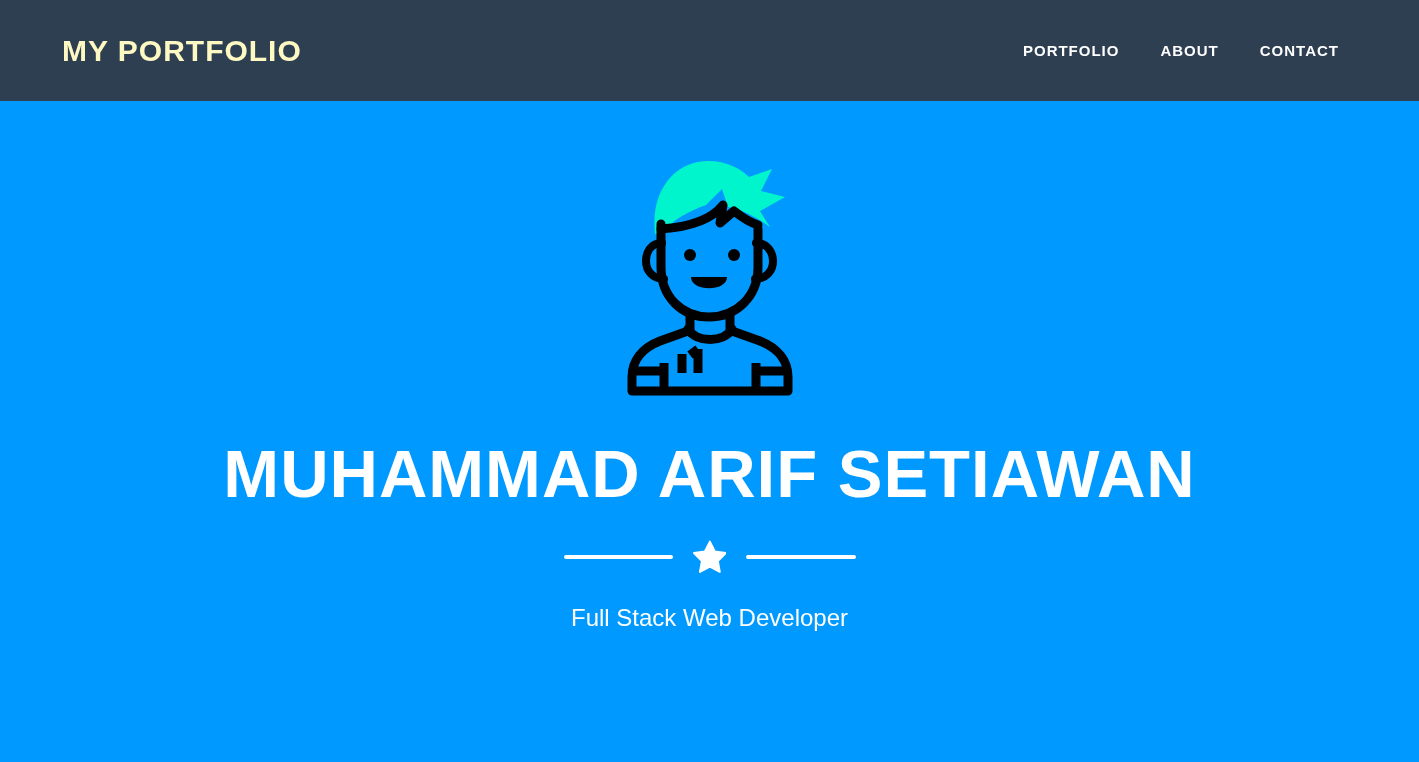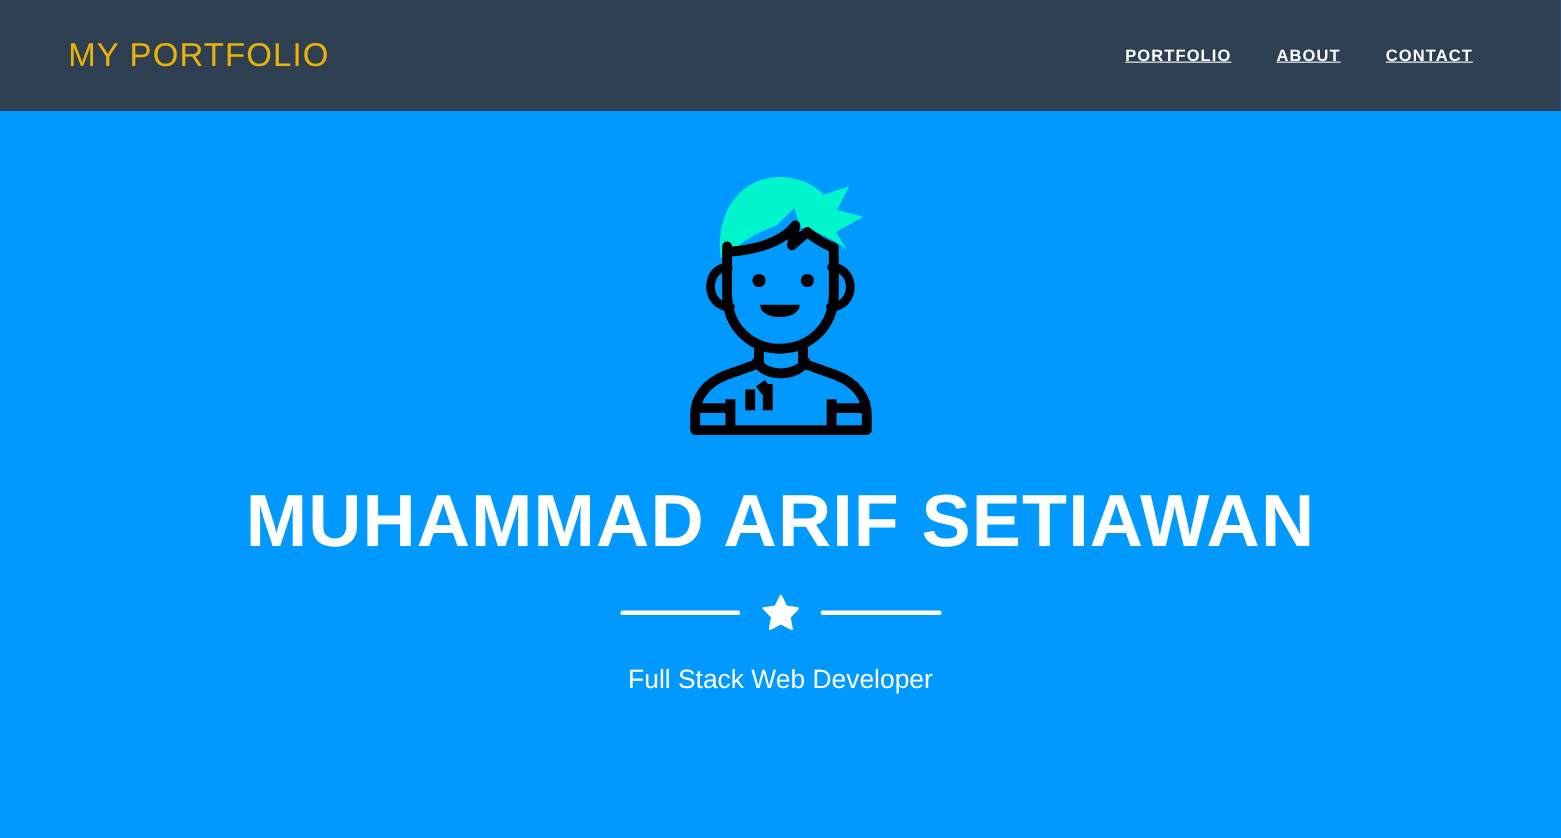--- a/index.html
+++ b/index.html
@@ -13,23 +13,23 @@
   
   .navbar {
     height:101px;
     background:#2e3f52;
     display:flex;
     align-items:center;
     justify-content:space-between;
     padding:0 80px 0 62px;
   }
   .brand {
-    color:#eab308;
+    color:#fef9c3;
     font-size:30px;
-    font-weight:normal;
+    font-weight:bold;
     letter-spacing:1.0px;
     text-transform:uppercase;
     line-height:1;
     white-space:nowrap;
     cursor:pointer;
   }
   .nav-links {
     display:flex;
     align-items:center;
     gap:41px;
@@ -37,21 +37,20 @@
   }
   .nav-link {
     color:#ffffff;
     font-size:15px;
     font-weight:bold;
     letter-spacing:1.0px;
     text-transform:uppercase;
     line-height:1;
     white-space:nowrap;
     cursor:pointer;
-    text-decoration:underline;
   }
 
   
   .hero {
     height:661px;
     background:#0099ff;
     display:flex;
     flex-direction:column;
     align-items:center;
     padding-top:48px;

